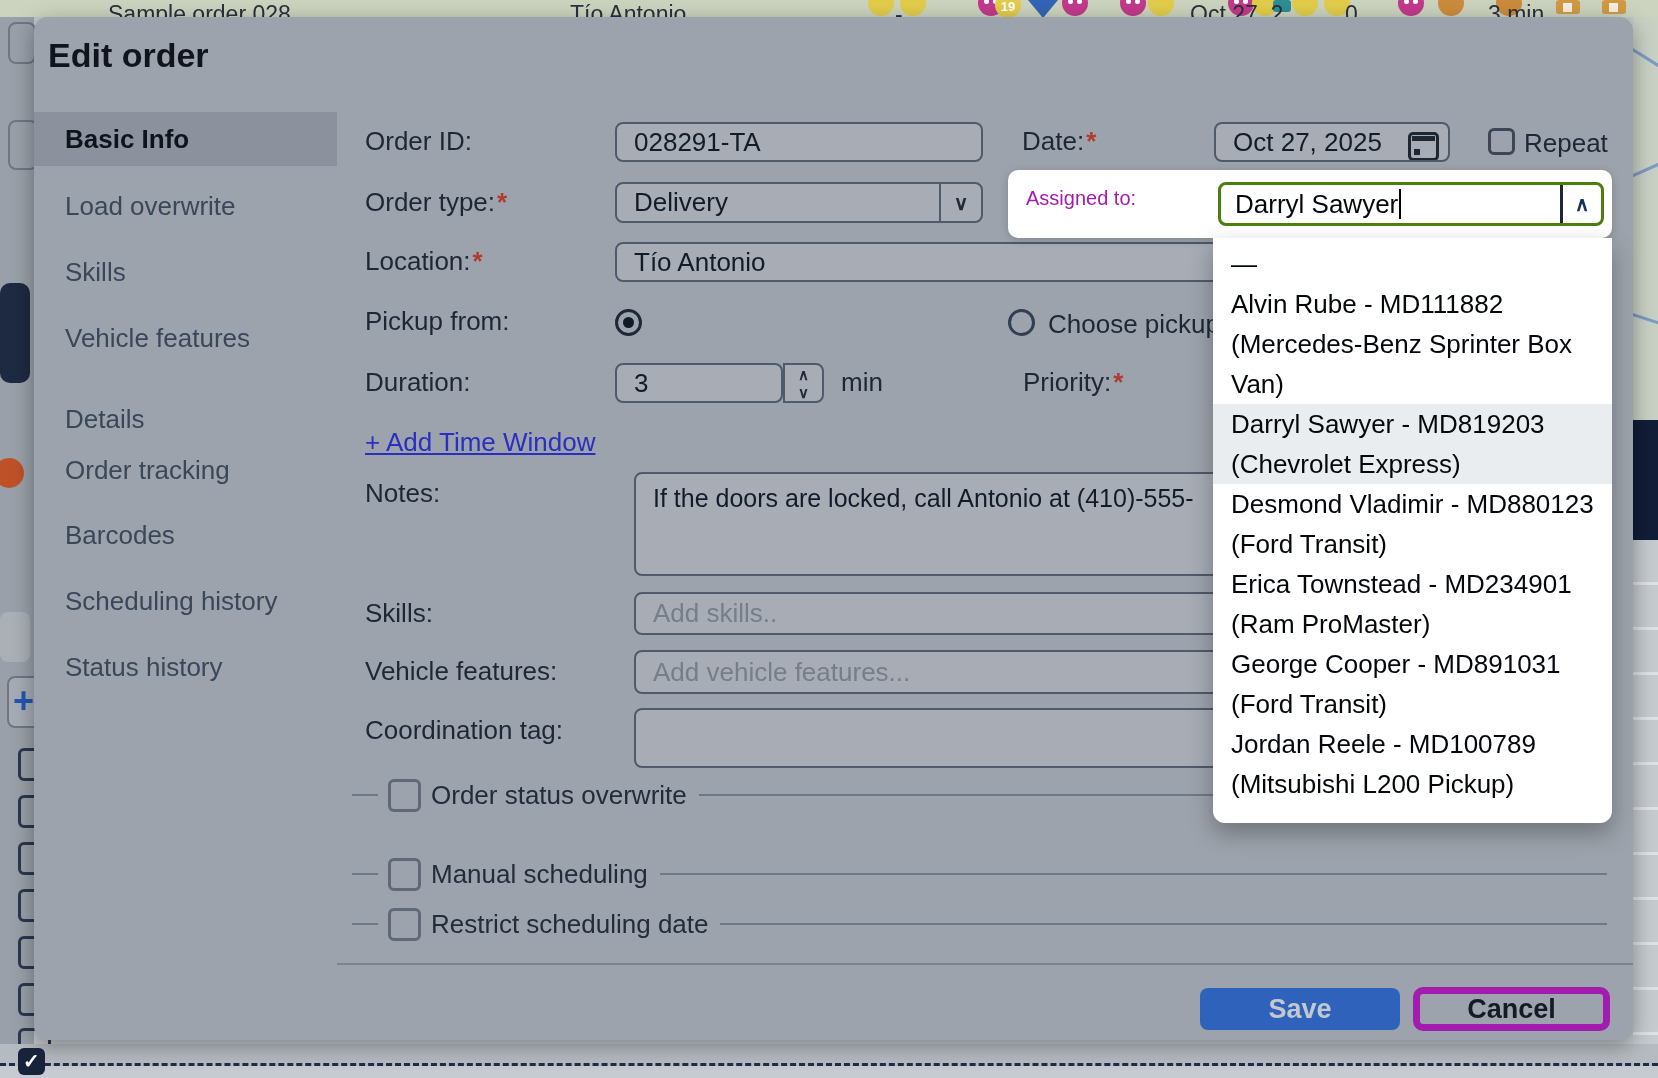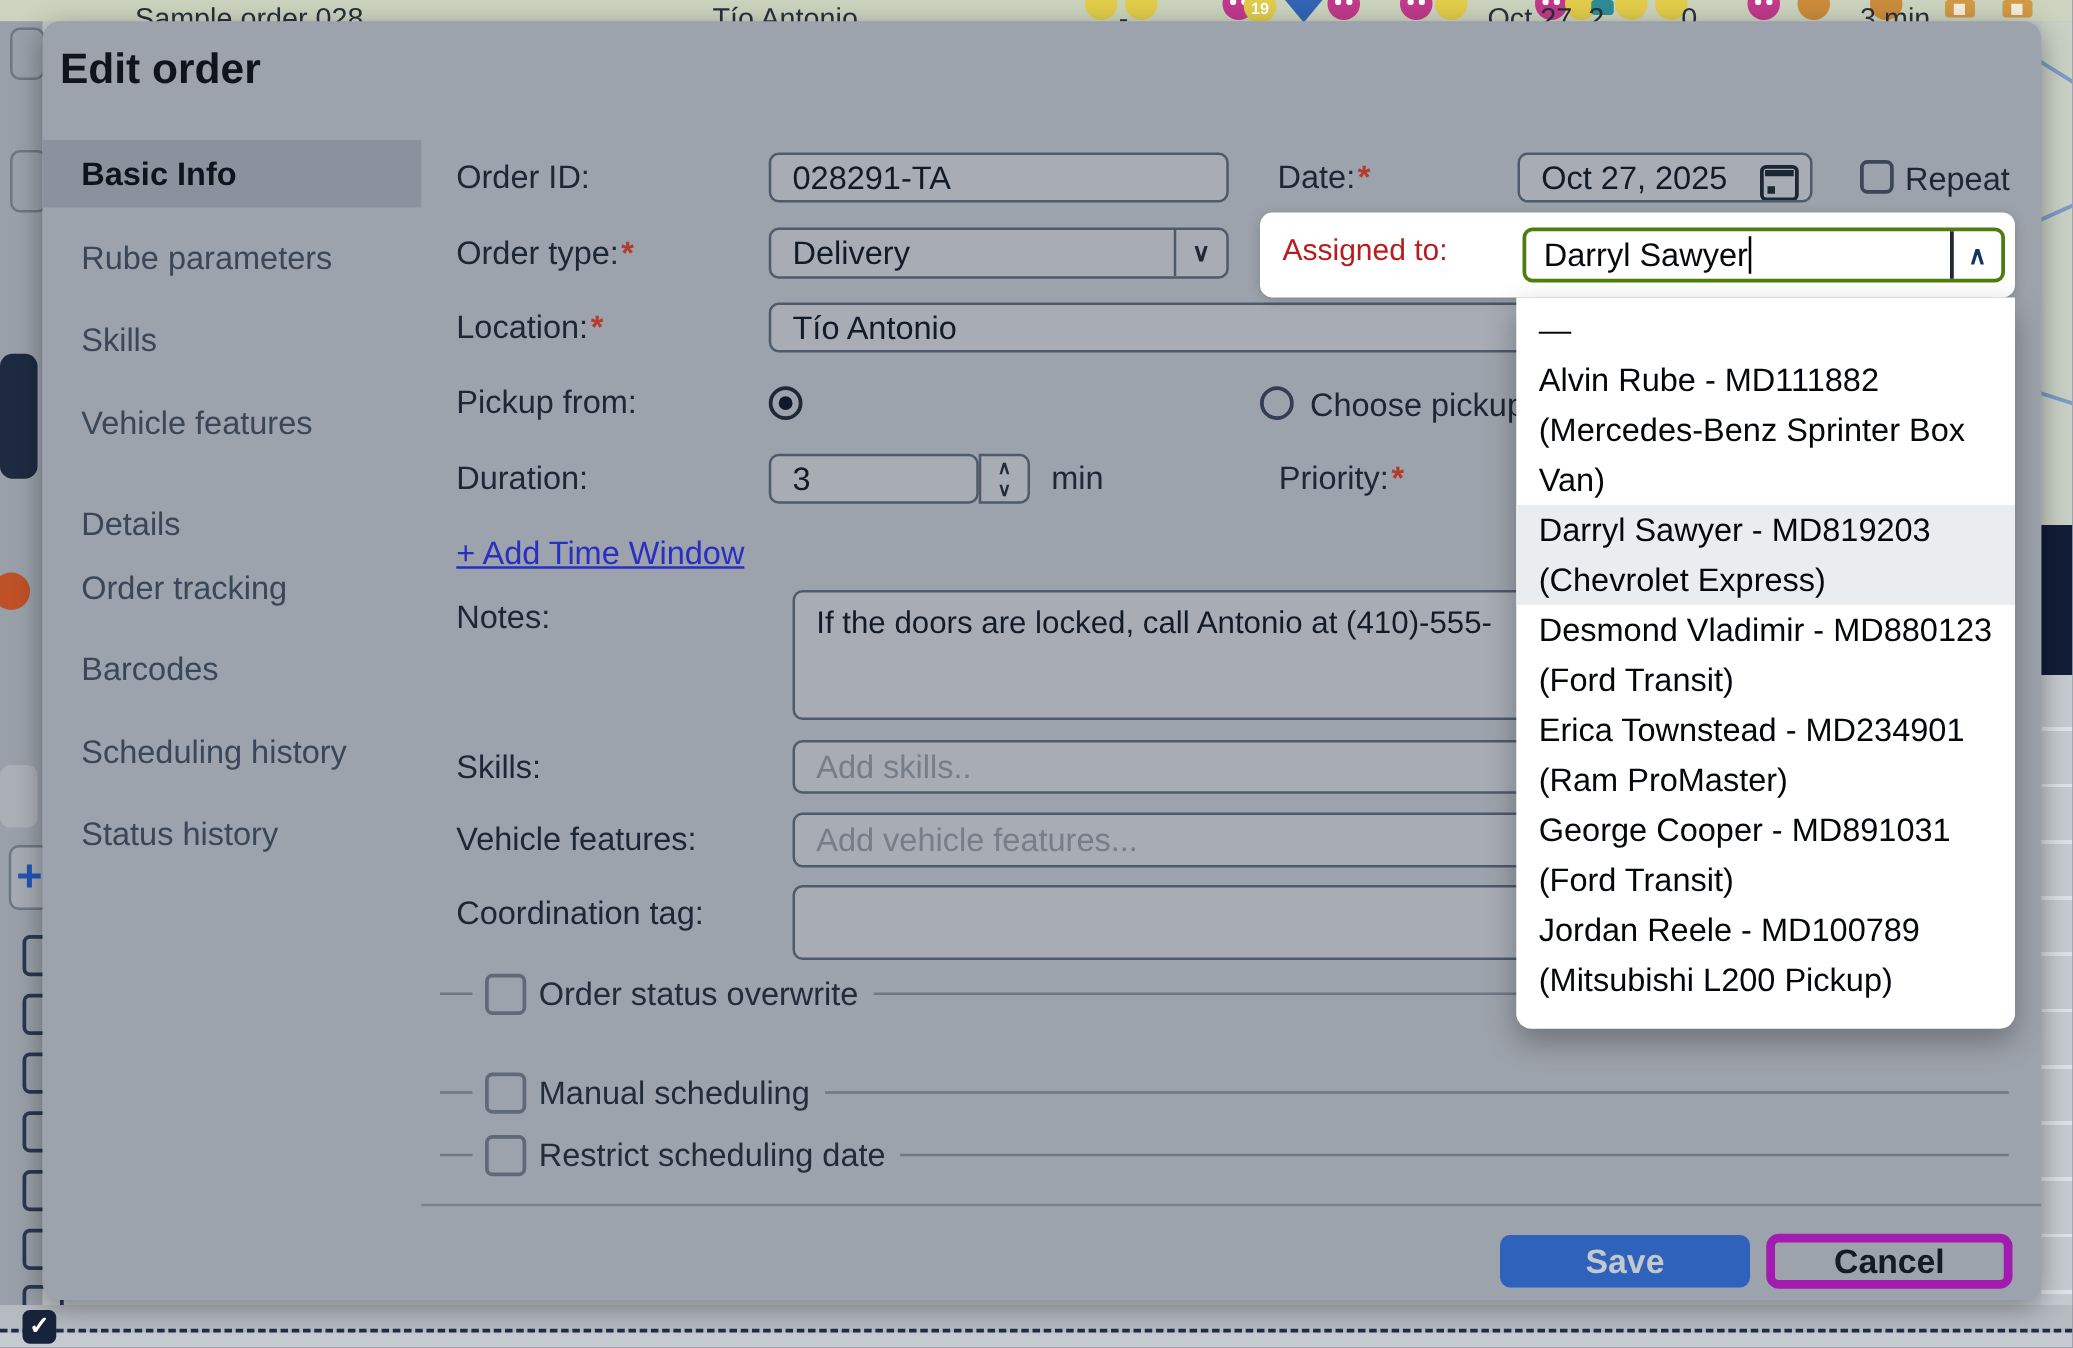--- a/index.html
+++ b/index.html
@@ -86,21 +86,21 @@
 
   .footer-sep{left:337px;top:963px;width:1296px;height:2px;background:#7b838f;z-index:3;}
   .btn-save{left:1200px;top:988px;width:200px;height:42px;background:#2f63bb;border-radius:8px;z-index:4;
             color:#c3c8cf;font-size:27px;font-weight:bold;display:flex;align-items:center;justify-content:center;}
   .btn-cancel{left:1413px;top:987px;width:197px;height:44px;border:7px solid #a21caf;border-radius:10px;z-index:4;
             color:#141b26;font-size:27px;font-weight:bold;display:flex;align-items:center;justify-content:center;}
 
   
   .spotlight{left:1008px;top:170px;width:604px;height:68px;background:#ffffff;border-radius:10px;z-index:6;
              box-shadow:0 2px 10px rgba(0,0,0,.18);}
-  .spot-label{left:1026px;top:187px;font-size:24px;color:#b91c1c;z-index:7;}
+  .spot-label{left:1026px;top:187px;font-size:20px;color:#a21caf;z-index:7;}
   .combo{left:1218px;top:182px;width:386px;height:44px;background:#fff;border:3px solid #4d7c0f;border-radius:8px;
          z-index:8;display:flex;align-items:center;font-size:26px;color:#05080c;padding-left:14px;}
   .cursor{display:inline-block;width:2px;height:30px;background:#000;margin-left:1px;}
   .combo-btn{position:absolute;right:0;top:0;bottom:0;width:38px;border-left:3px solid #1f2734;
              display:flex;align-items:center;justify-content:center;font-size:20px;font-weight:bold;color:#16325e;}
   .dropdown{left:1213px;top:238px;width:399px;height:585px;background:#fff;border-radius:0 0 12px 12px;z-index:7;
             box-shadow:0 10px 25px rgba(0,0,0,.3);padding:6px 14px 15px 18px;overflow:hidden;}
   .dd-item{font-size:26px;line-height:40px;color:#04070b;}
   .dd-item.hl{background:#e9edf0;margin:0 -14px 0 -18px;padding:0 14px 0 18px;}
 </style>
@@ -164,21 +164,21 @@
   <div class="abs bottom-cell txt" style="left:1345px">0</div>
   <div class="abs bottom-cell txt" style="left:1488px">3 min</div>
   <div class="abs bottom-dash"></div>
   <div class="abs bottom-under"></div>
 
   <div class="abs modal"></div>
   <div class="abs title mz txt" style="left:48px;top:36px">Edit order</div>
 
   <div class="abs side-sel"></div>
   <div class="abs side-item sel txt" style="top:122px">Basic Info</div>
-  <div class="abs side-item txt" style="top:189px">Rube parameters</div>
+  <div class="abs side-item txt" style="top:189px">Load overwrite</div>
   <div class="abs side-item txt" style="top:255px">Skills</div>
   <div class="abs side-item txt" style="top:321px">Vehicle features</div>
   <div class="abs side-item txt" style="top:402px">Details</div>
   <div class="abs side-item txt" style="top:453px">Order tracking</div>
   <div class="abs side-item txt" style="top:518px">Barcodes</div>
   <div class="abs side-item txt" style="top:584px">Scheduling history</div>
   <div class="abs side-item txt" style="top:650px">Status history</div>
 
   <div class="abs flabel txt" style="left:365px;top:125px">Order ID:</div>
   <div class="abs flabel txt" style="left:365px;top:186px"><span>Order type:</span><span class="req">*</span></div>

